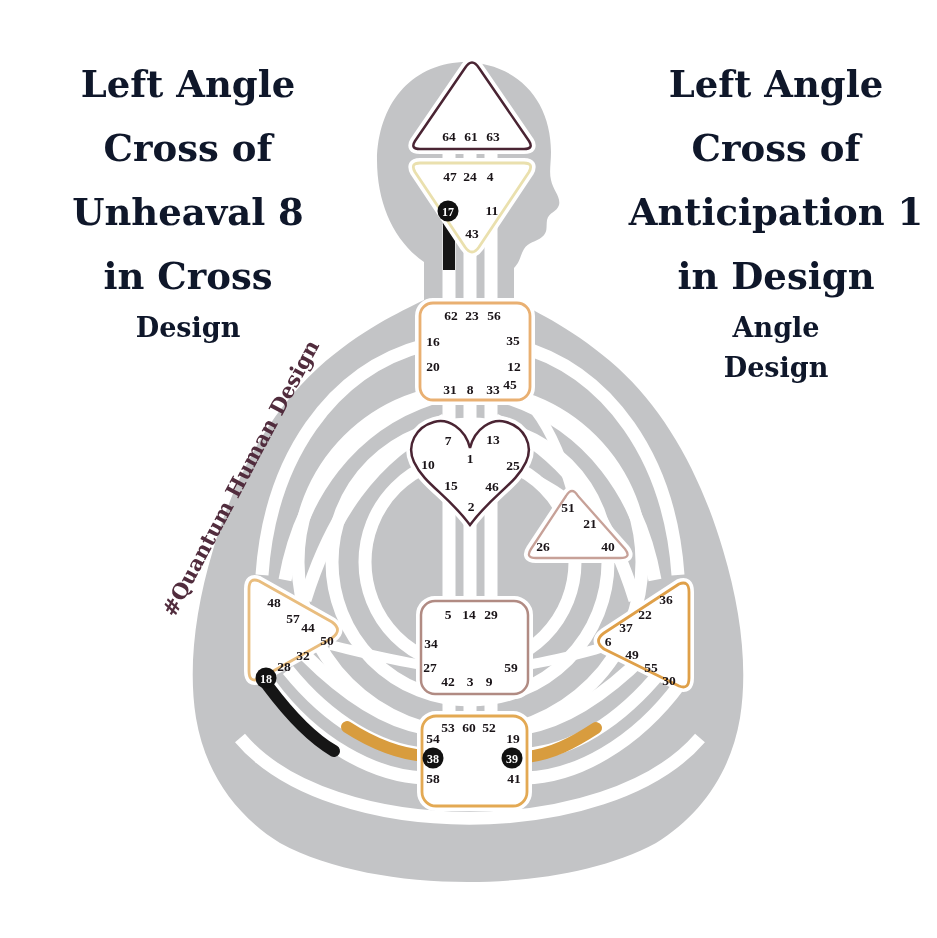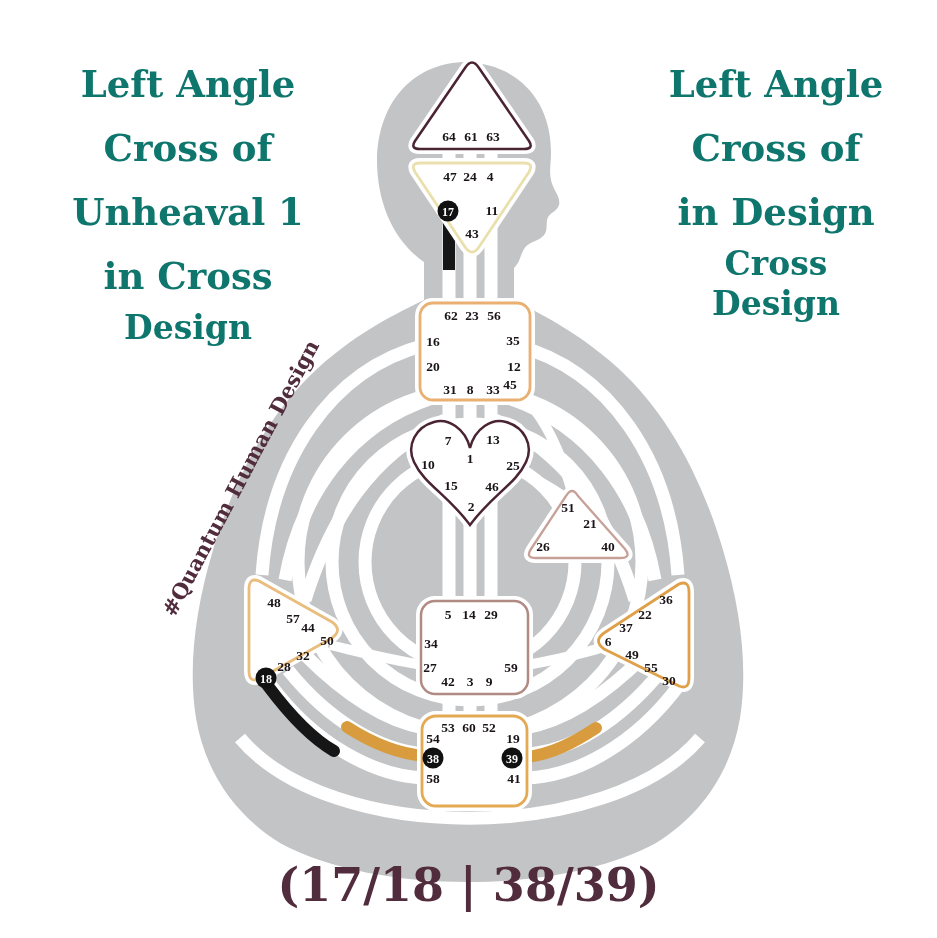--- a/index.html
+++ b/index.html
@@ -1,20 +1,20 @@
 <!DOCTYPE html>
 <html><head>
 <meta charset="utf-8">
 <style>
   html,body{margin:0;padding:0;background:#fff;}
   #stage{position:relative;width:937px;height:938px;background:#fff;overflow:hidden;
          font-family:"DejaVu Serif",serif;}
-  .title{position:absolute;color:#0f766e;font-weight:bold;text-align:center;}
+  .title{position:absolute;color:#0f172a;font-weight:bold;text-align:center;}
   .title .ln{font-size:37px;line-height:64px;white-space:nowrap;}
-  .title .sub{font-size:33px;line-height:40px;white-space:nowrap;}
+  .title .sub{font-size:27px;line-height:40px;white-space:nowrap;}
   #left-title{left:28px;top:52px;width:320px;}
   #right-title{left:618px;top:52px;width:316px;}
   #hashtag{position:absolute;left:178px;top:598px;color:#512c3d;font-weight:bold;
            font-size:21px;line-height:22px;white-space:nowrap;
            transform:rotate(-62deg);transform-origin:0 100%;}
   #cross-notation{position:absolute;left:0;top:858px;width:937px;text-align:center;
            color:#512c3d;font-weight:bold;font-size:46px;}
   svg{position:absolute;left:0;top:0;}
   .ch{stroke:#fff;stroke-width:13;fill:none;}
   .ch-thin{stroke:#fff;stroke-width:10;fill:none;}
@@ -210,30 +210,30 @@
         <text class="gate-inv" x="512" y="762.5">39</text>
       </g>
       <text class="gate" x="433" y="783">58</text>
       <text class="gate" x="514" y="783">41</text>
     </g>
   </svg>
 
   <div class="title" id="left-title">
     <div class="ln">Left Angle</div>
     <div class="ln">Cross of</div>
-    <div class="ln">Unheaval 1</div>
+    <div class="ln">Unheaval 8</div>
     <div class="ln">in Cross</div>
     <div class="sub">Design</div>
   </div>
 
   <div class="title" id="right-title">
     <div class="ln">Left Angle</div>
     <div class="ln">Cross of</div>
+    <div class="ln">Anticipation 1</div>
     <div class="ln">in Design</div>
-    <div class="sub">Cross</div>
+    <div class="sub">Angle</div>
     <div class="sub">Design</div>
   </div>
 
   <div id="hashtag">#Quantum Human Design</div>
 
-  <div id="cross-notation">(17/18 | 38/39)</div>
 
 </div>
 
 </body></html>

